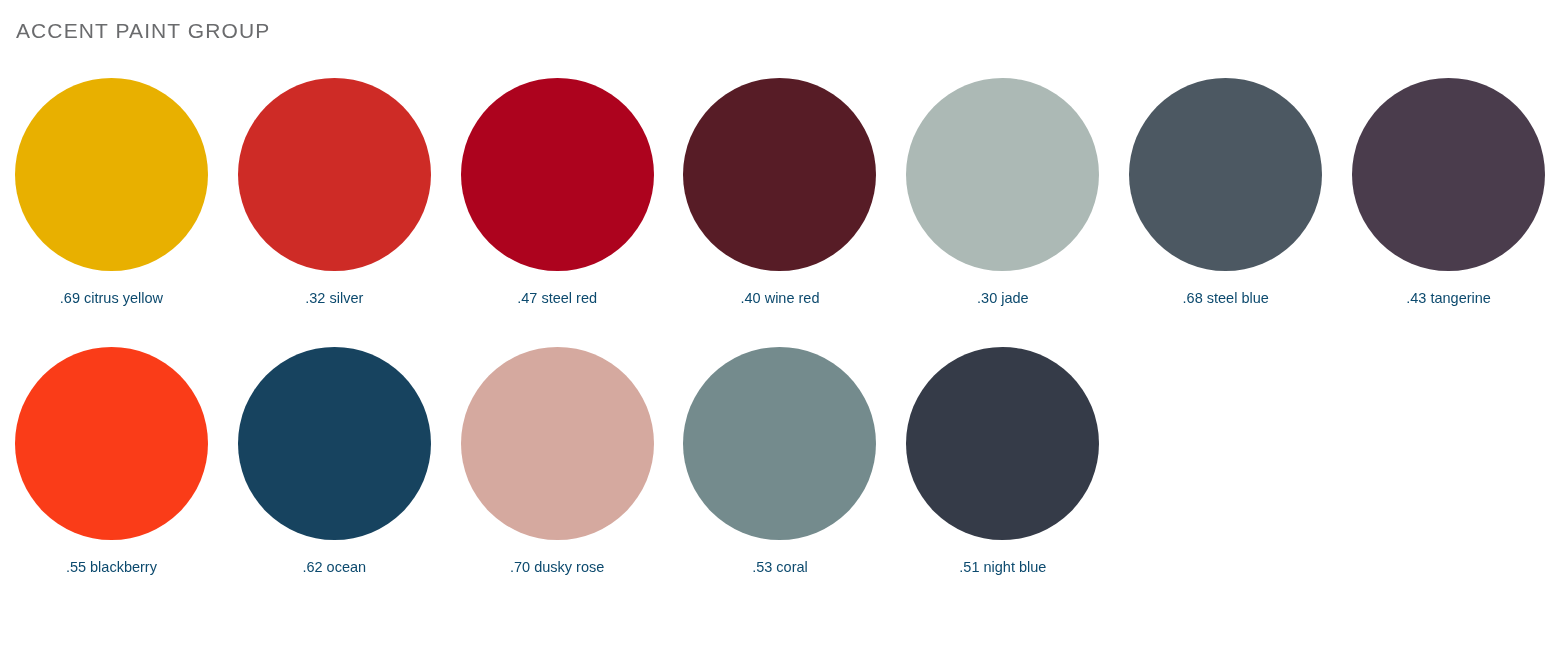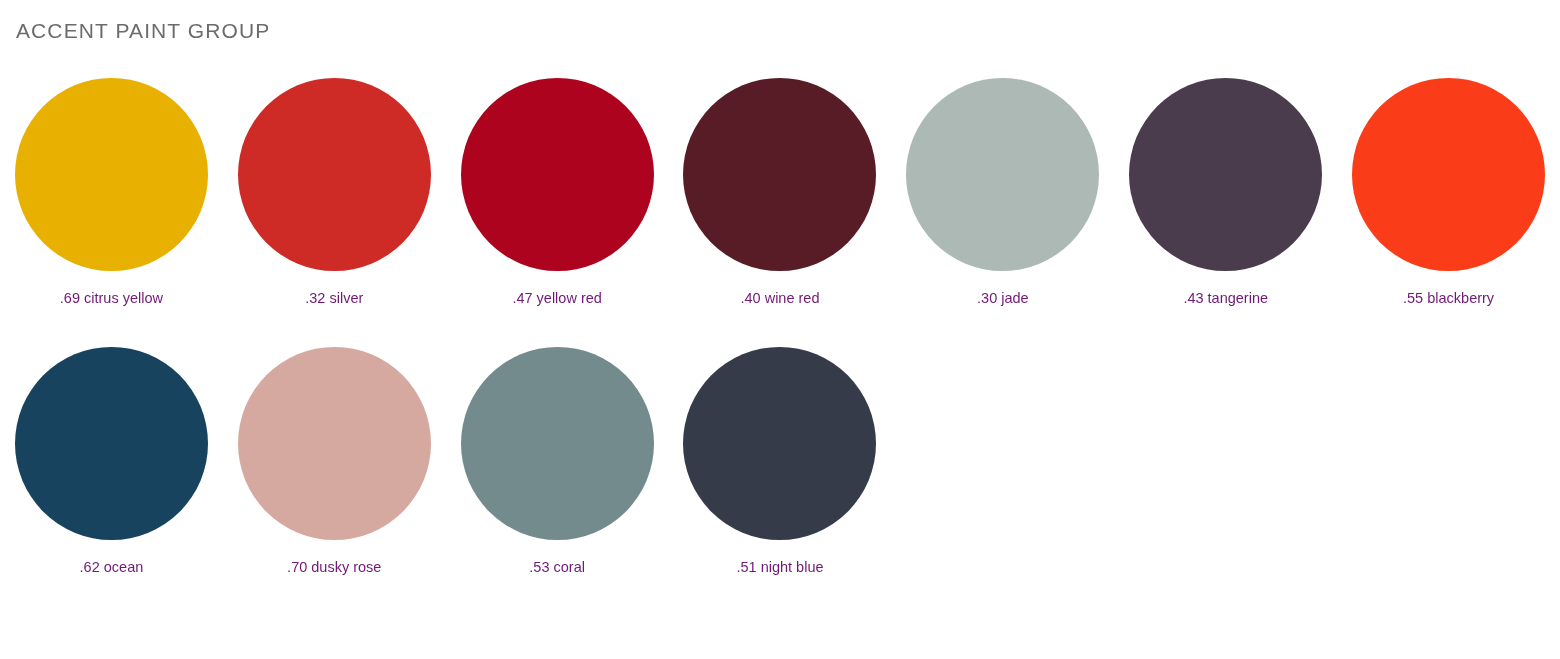--- a/index.html
+++ b/index.html
@@ -47,21 +47,21 @@
   }
   .swatch-circle {
     width: 193px;
     height: 193px;
     border-radius: 50%;
   }
   .swatch-label {
     margin-top: 18px;
     font-size: 14.5px;
     line-height: 18px;
-    color: #701a75;
+    color: #0c4a6e;
     text-align: right;
     white-space: nowrap;
   }
 </style>
 </head>
 <body>
 
 <div class="page">
 
   <div class="page-title">ACCENT PAINT GROUP</div>
@@ -71,29 +71,33 @@
     <div class="swatch-cell">
       <div class="swatch-circle" style="background-color: rgb(232, 176, 0);"></div>
       <div class="swatch-label">.69 citrus yellow</div>
     </div>
     <div class="swatch-cell">
       <div class="swatch-circle" style="background-color: rgb(206, 43, 38);"></div>
       <div class="swatch-label">.32 silver</div>
     </div>
     <div class="swatch-cell">
       <div class="swatch-circle" style="background-color: rgb(173, 3, 30);"></div>
-      <div class="swatch-label">.47 yellow red</div>
+      <div class="swatch-label">.47 steel red</div>
     </div>
     <div class="swatch-cell">
       <div class="swatch-circle" style="background-color: rgb(87, 28, 38);"></div>
       <div class="swatch-label">.40 wine red</div>
     </div>
     <div class="swatch-cell">
       <div class="swatch-circle" style="background-color: rgb(172, 185, 181);"></div>
       <div class="swatch-label">.30 jade</div>
+    </div>
+    <div class="swatch-cell">
+      <div class="swatch-circle" style="background-color: rgb(76, 88, 98);"></div>
+      <div class="swatch-label">.68 steel blue</div>
     </div>
 
     <div class="swatch-cell">
       <div class="swatch-circle" style="background-color: rgb(74, 60, 76);"></div>
       <div class="swatch-label">.43 tangerine</div>
     </div>
     <div class="swatch-cell">
       <div class="swatch-circle" style="background-color: rgb(250, 60, 24);"></div>
       <div class="swatch-label">.55 blackberry</div>
     </div>

